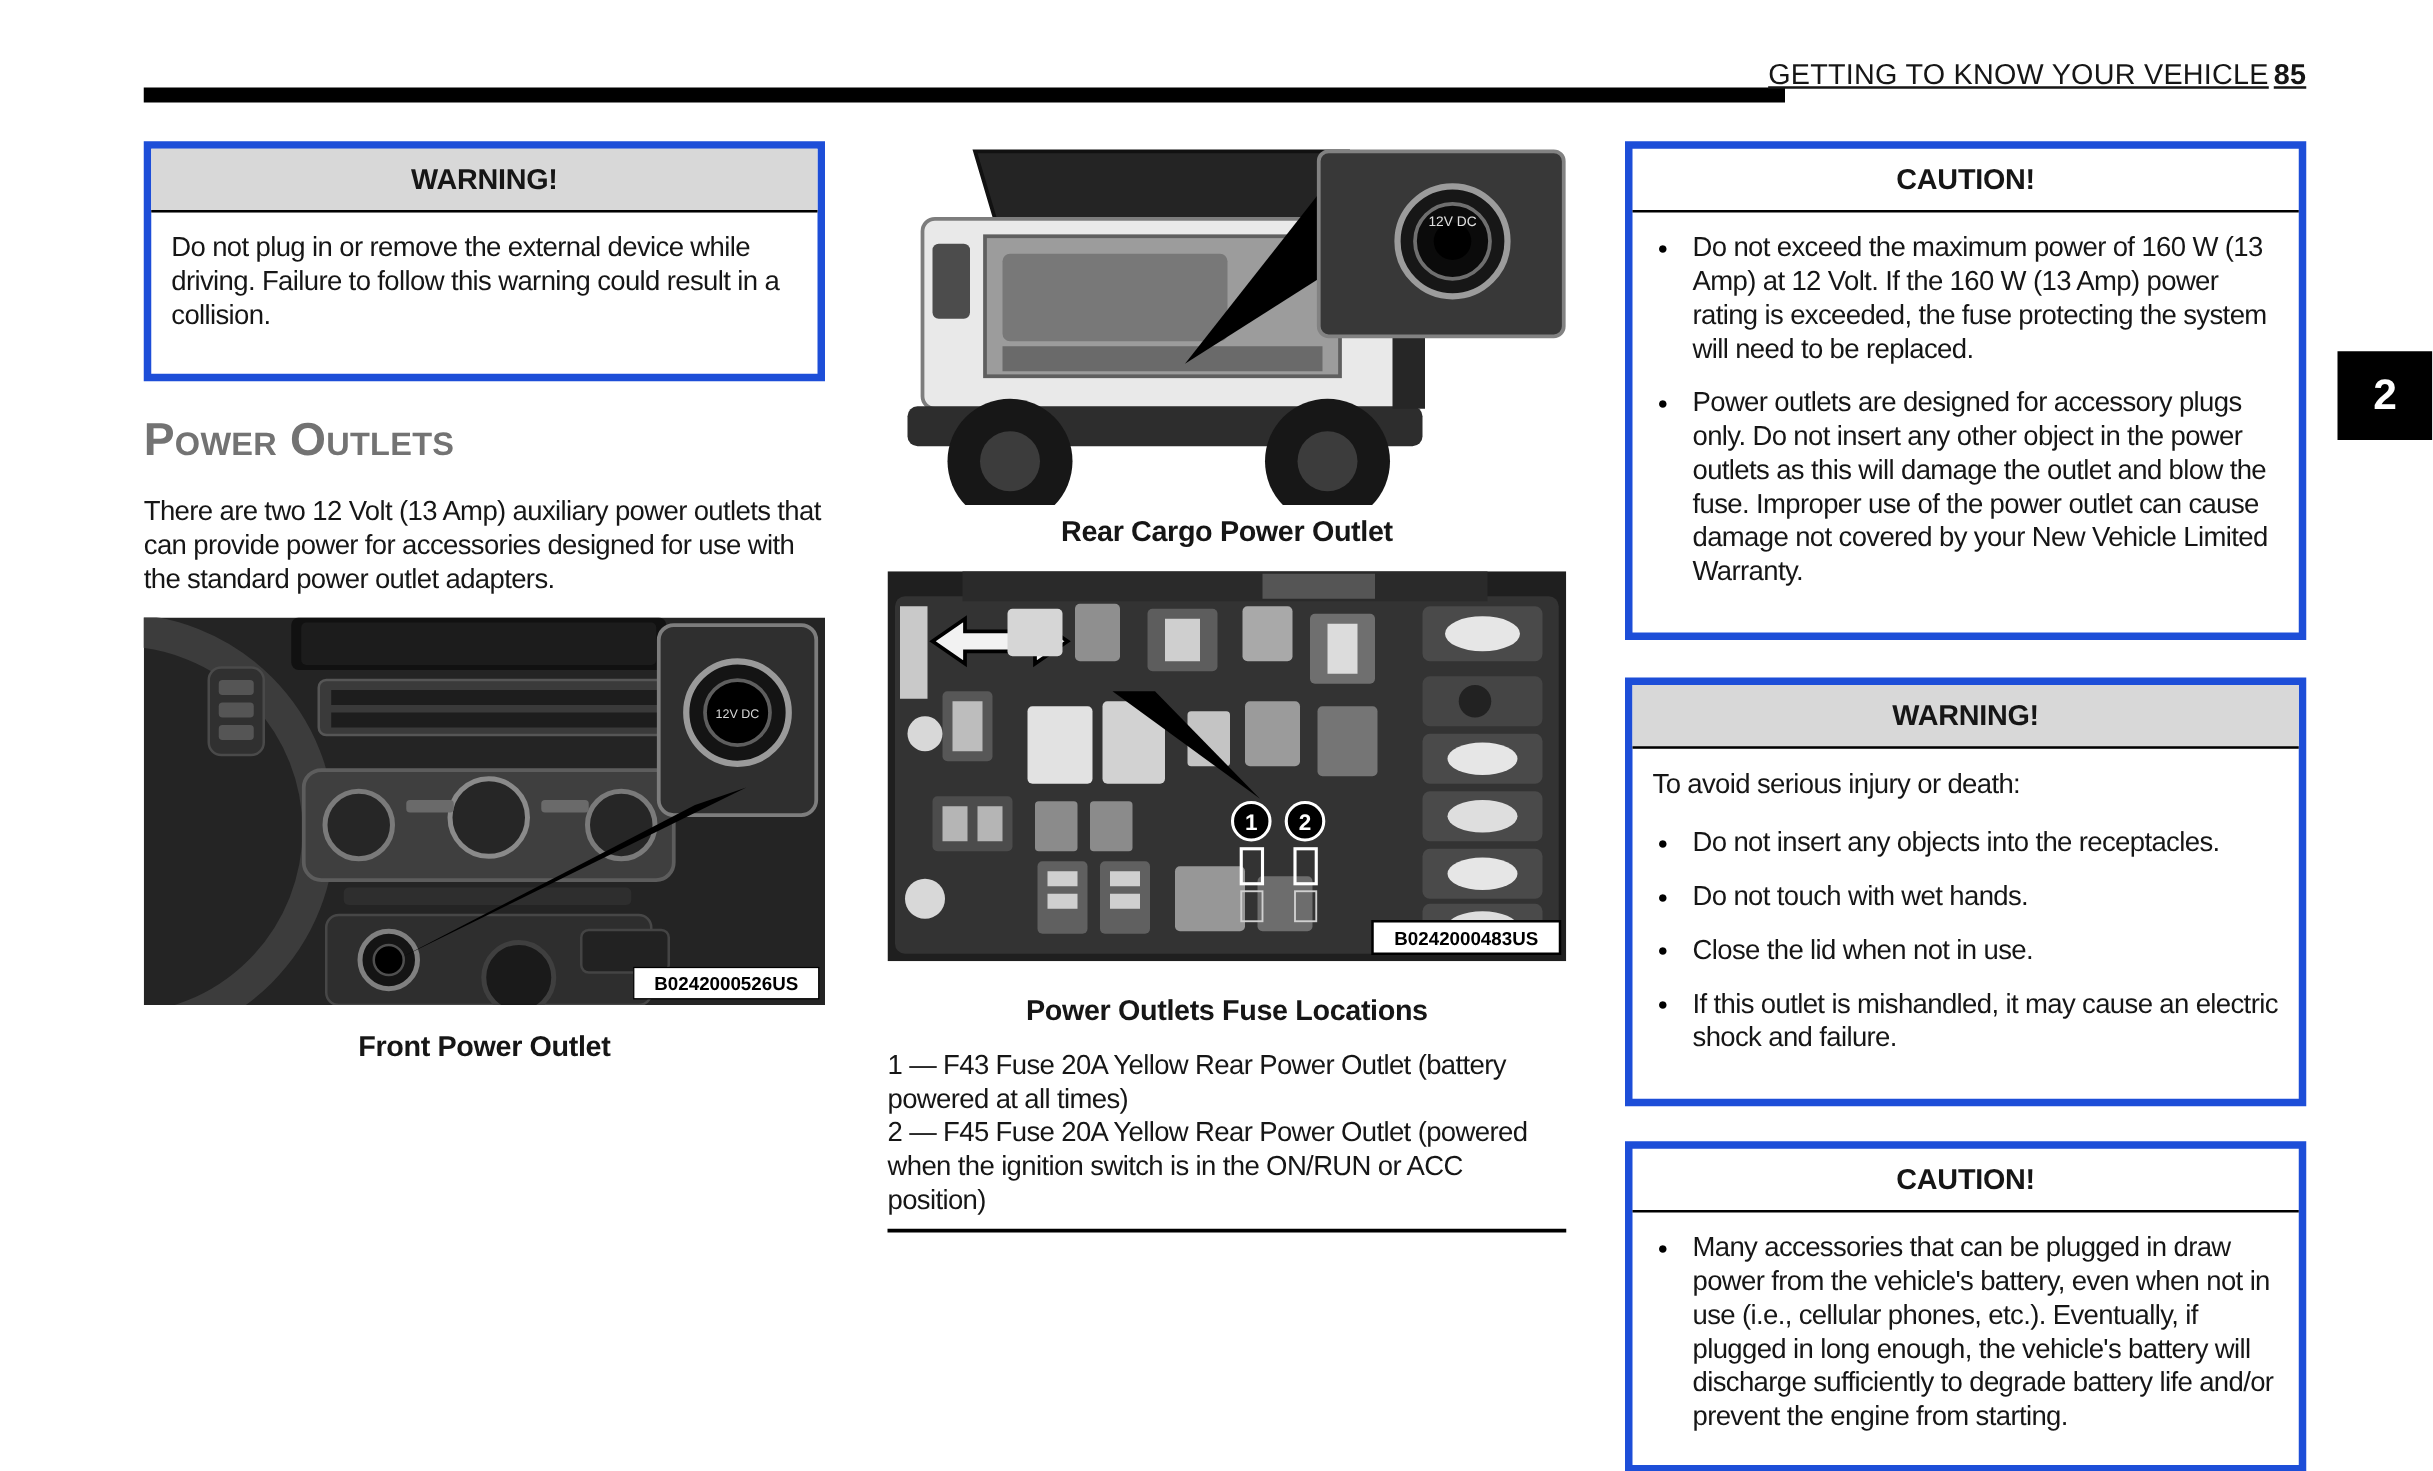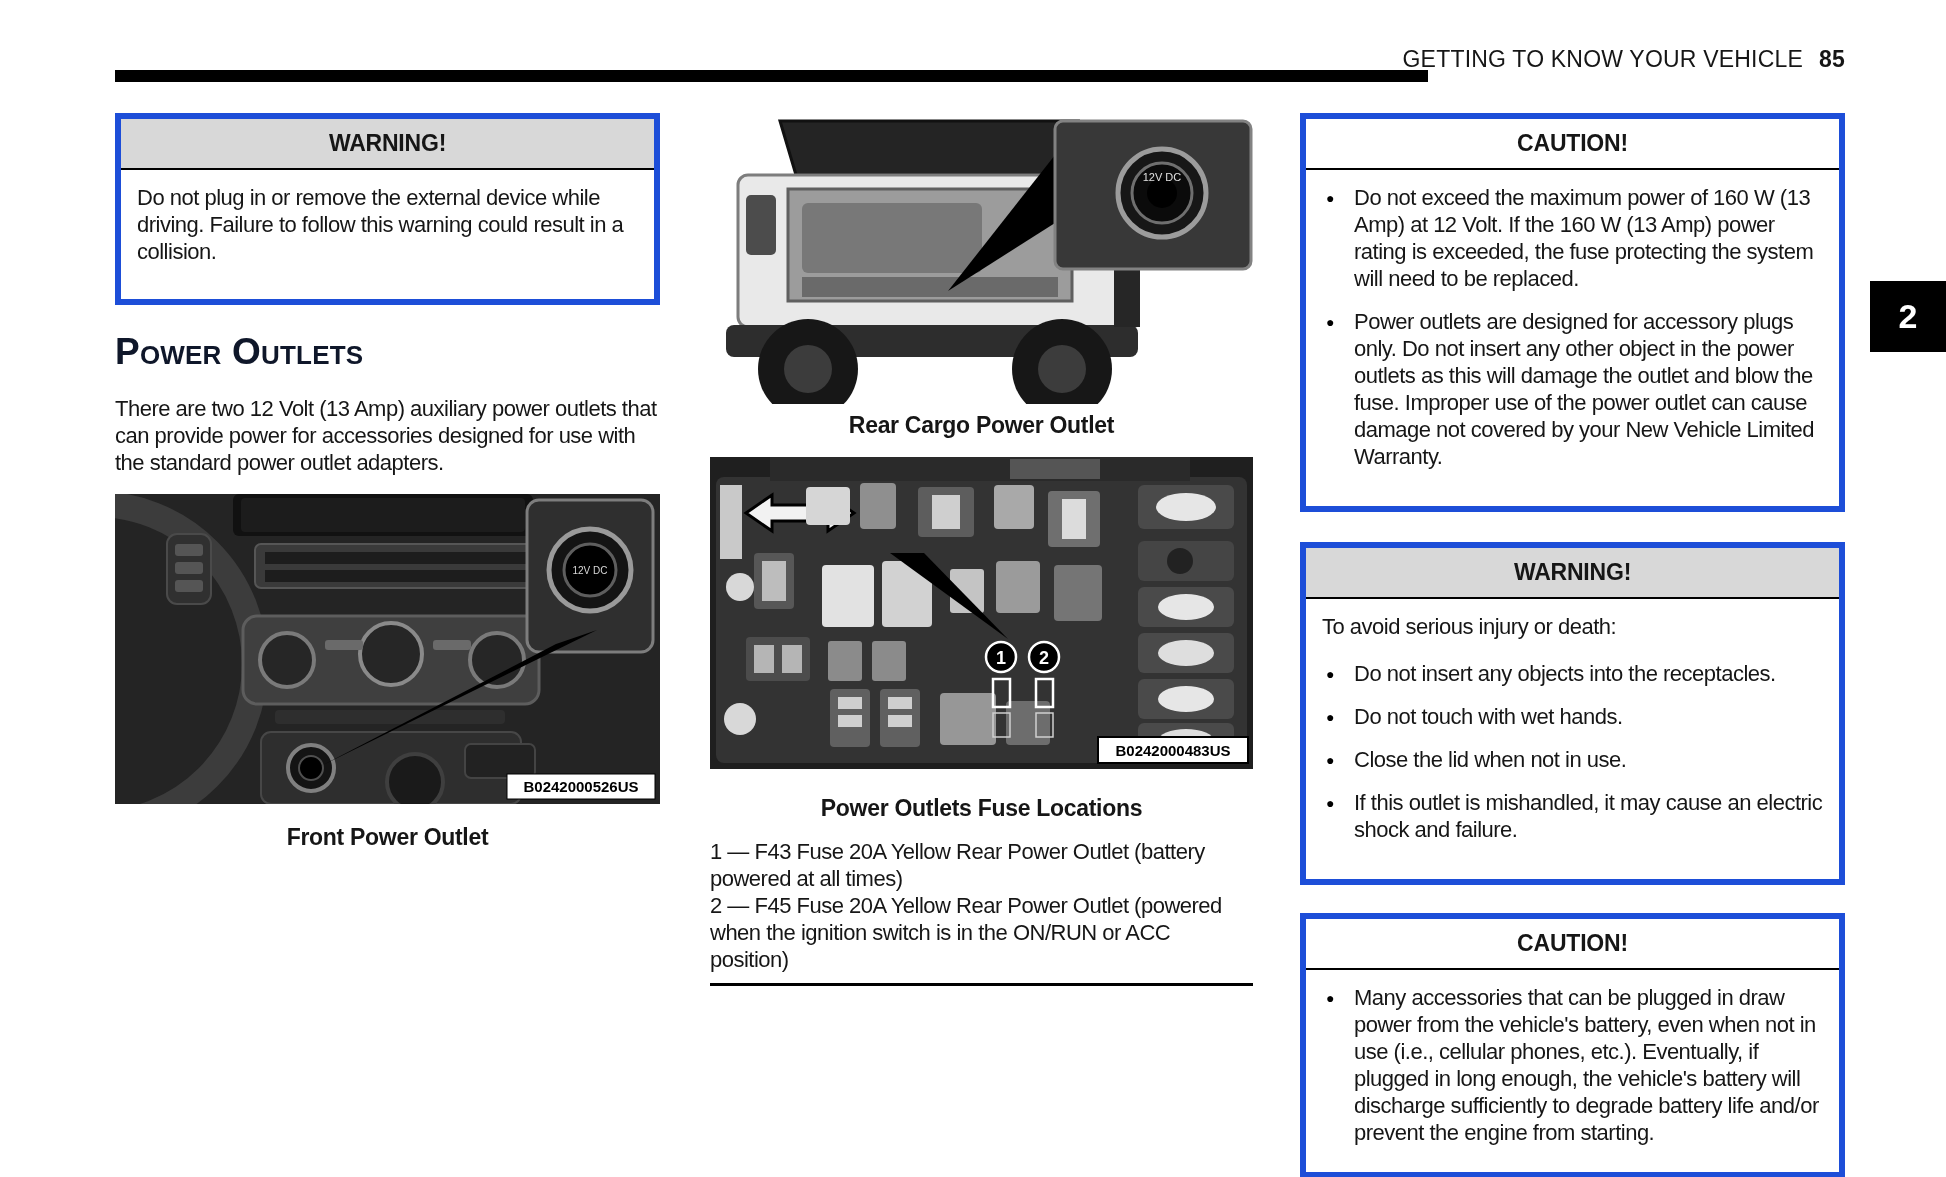--- a/index.html
+++ b/index.html
@@ -8,42 +8,42 @@
     width:1946px;height:1177px;
     background:#ffffff;
     font-family:"Liberation Sans", sans-serif;
     color:#161616;
     overflow:hidden;
   }
   
   .head-rule{position:absolute;left:115px;top:70px;width:1313px;height:12px;background:#000;}
   .running-head{
     position:absolute;right:101px;top:46px;
-    font-size:23px;letter-spacing:.2px;display:flex;align-items:baseline;gap:16px;
+    font-size:23px;letter-spacing:.2px;display:flex;align-items:baseline;gap:4px;text-decoration:underline;
   }
   .running-head .pageno{font-weight:bold;}
   
   .side-tab{
     position:absolute;right:0;top:281px;width:76px;height:71px;background:#000;
     color:#fff;display:flex;align-items:center;justify-content:center;
     font-size:34px;font-weight:bold;
   }
   
   .col{position:absolute;width:545px;}
   .col-left{left:115px;top:113px;}
   .col-mid{left:710px;top:119px;width:543px;}
   .col-right{left:1300px;top:113px;}
   
   p.body, li{
     font-size:22px;line-height:27px;letter-spacing:-.5px;
   }
   p.body{margin:0 0 18px 0;}
   .section-heading{
     font-variant:small-caps;font-weight:bold;font-size:37px;letter-spacing:.2px;
-    margin:26px 0 22px 0;color:#0f172a;
+    margin:26px 0 22px 0;color:#737373;
   }
   .fig-caption{
     text-align:center;font-weight:bold;font-size:23px;letter-spacing:-.3px;
     margin:20px 0 18px 0;
   }
   .fig-code-below{
     display:block;text-align:right;font-weight:bold;font-size:16px;letter-spacing:0;
     margin:4px 2px 0 0;
   }
   

